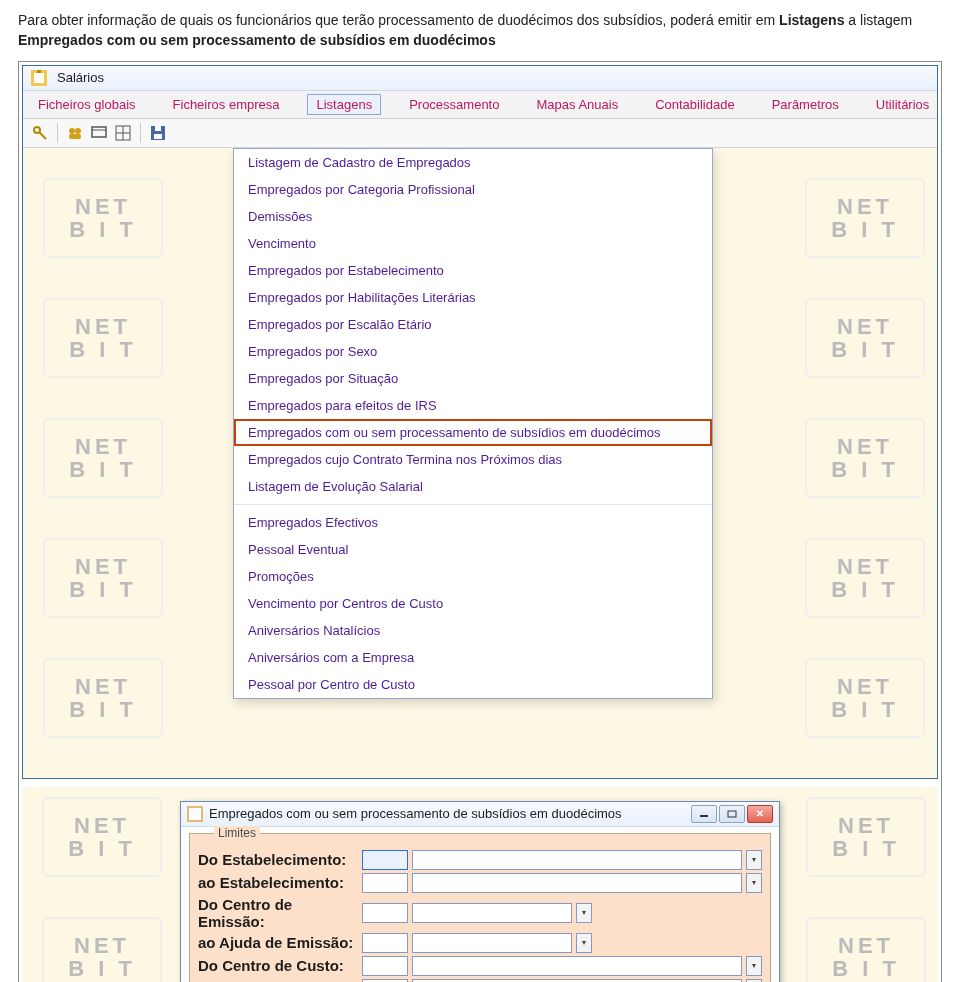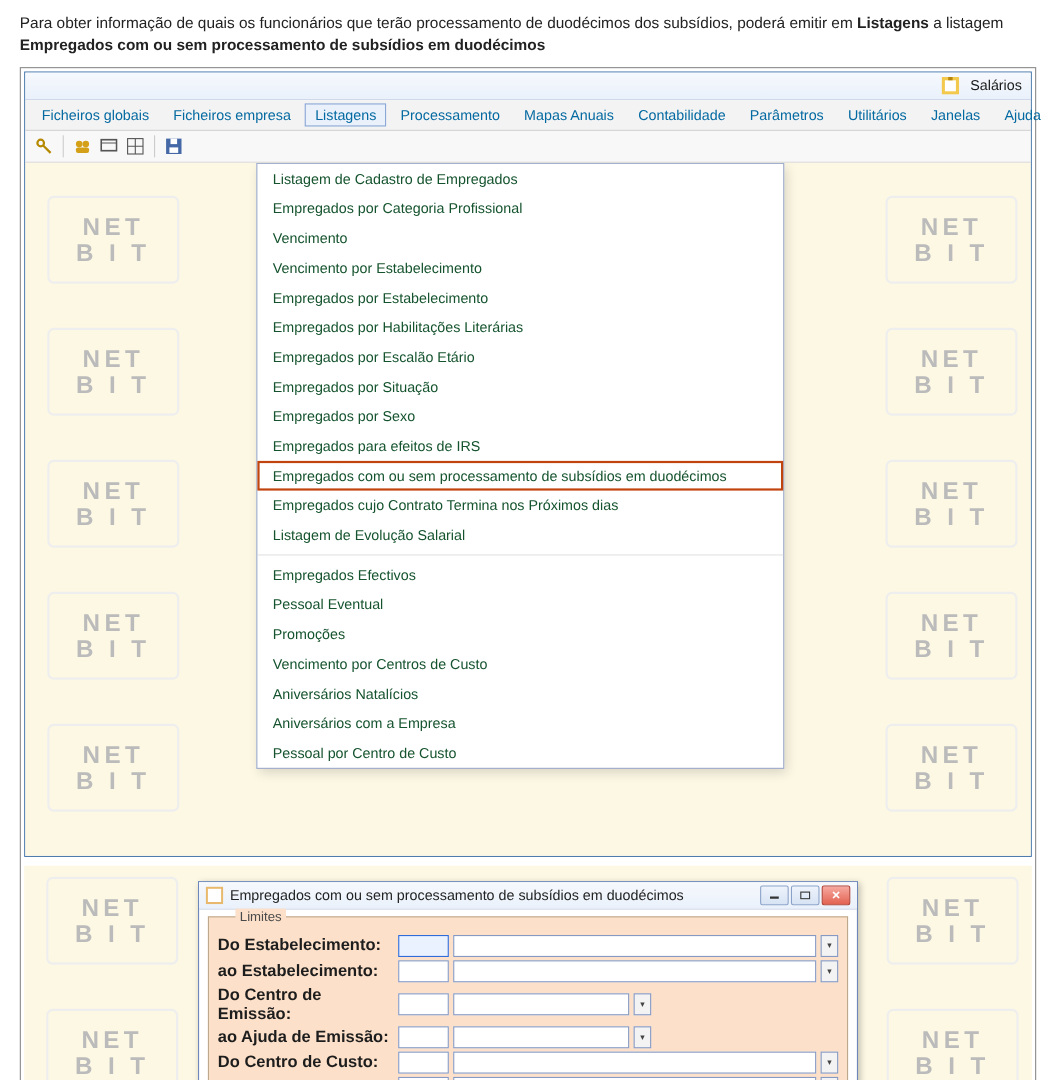--- a/index.html
+++ b/index.html
@@ -5,41 +5,41 @@
   * { box-sizing: border-box; margin: 0; padding: 0; font-family: "Segoe UI", Tahoma, sans-serif; }
   body { background: #fff; font-size: 13px; color: #222; }
   .page { width: 960px; margin: 0 auto; padding: 10px 18px 20px; }
   .intro { font-size: 14px; color: #222; line-height: 1.45; margin-bottom: 10px; }
   .intro .bold { font-weight: 700; }
 
   .outer-frame { border: 1px solid #8a8a8a; background: #fff; padding: 3px; }
 
   
   .app-window { border: 1px solid #3a6ea5; background: #fff; position: relative; }
-  .title-bar { display: flex; align-items: center; gap: 10px; padding: 4px 8px; background: linear-gradient(#f6f9fd,#eaf1fb); border-bottom: 1px solid #cfd9ea; justify-content: flex-end; }
+  .title-bar { display: flex; align-items: center; gap: 10px; padding: 4px 8px; background: linear-gradient(#f6f9fd,#eaf1fb); border-bottom: 1px solid #cfd9ea; }
   .title-icon { width: 16px; height: 16px; }
   .title-text { font-size: 13px; color: #1a1a1a; }
 
-  .menu-bar { display: flex; gap: 4px; padding: 3px 6px; background: #f3f3f3; border-bottom: 1px solid #d0d0d0; font-size: 13px; color: #0369a1; flex-wrap: nowrap; }
+  .menu-bar { display: flex; gap: 19px; padding: 3px 6px; background: #f3f3f3; border-bottom: 1px solid #d0d0d0; font-size: 13px; color: #be185d; flex-wrap: nowrap; }
   .menu-item { padding: 2px 8px; border: 1px solid transparent; white-space: nowrap; cursor: default; }
   .menu-item.active { border: 1px solid #8aa7d6; background: #eaf1fb; }
 
   .toolbar { display: flex; align-items: center; gap: 6px; padding: 4px 8px; background: #f8f8f8; border-bottom: 1px solid #d6d6d6; min-height: 28px; }
   .tool-icon { width: 18px; height: 18px; display: flex; align-items: center; justify-content: center; color: #7a6b00; }
   .tool-sep { width: 1px; height: 20px; background: #ccc; margin: 0 2px; }
 
   .client-area { position: relative; height: 630px; background: #fdf8e4; overflow: hidden; }
 
   .watermarks { position: absolute; inset: 0; }
   .wm { position: absolute; width: 120px; height: 80px; border: 2px solid #eee; border-radius: 6px; display:flex; flex-direction:column; align-items:center; justify-content:center; color:#bbb; font-weight:700; letter-spacing:4px; font-size:22px; line-height:1.05; }
   .wm .line2 { font-size:22px; letter-spacing:4px; }
 
   
   .dropdown { position: absolute; left: 210px; top: 0; width: 480px; background: #fff; border: 1px solid #9aa7c7; box-shadow: 2px 4px 10px rgba(0,0,0,0.15); }
-  .dd-item { padding: 6px 14px; font-size: 13px; color: #14532d; cursor: default; white-space: nowrap; }
+  .dd-item { padding: 6px 14px; font-size: 13px; color: #4c1d95; cursor: default; white-space: nowrap; }
   .dd-sep { height:1px; background:#e2e2e2; margin: 4px 0; }
   .dd-item.highlight { border: 2px solid #c1440e; padding: 4px 12px; }
 
   
   .dialog-area { margin-top: 8px; display:flex; justify-content:center; position: relative; background:#fdf8e4; padding: 14px 0 30px; }
   .dlg-window { width: 600px; border: 1px solid #6d87b8; background: #fff; box-shadow: 2px 2px 6px rgba(0,0,0,0.25); }
   .dlg-title-bar { display:flex; align-items:center; padding: 3px 6px; background: linear-gradient(#f6f9fd,#eaf1fb); border-bottom:1px solid #cfd9ea; gap:6px; }
   .dlg-title-icon { width:16px; height:16px; }
   .dlg-title-text { font-size: 13px; flex:1; }
   .win-btns { display:flex; gap:2px; }
@@ -172,27 +172,27 @@
             </div>
           <div class="wm" style="right:12px; top:510px">
               <span>NET</span>
               <span class="line2">B I T</span>
             </div>
         </div>
 
         <div class="dropdown" id="dropdown">
             <div class="dd-item">Listagem de Cadastro de Empregados</div>
             <div class="dd-item">Empregados por Categoria Profissional</div>
+            <div class="dd-item">Demissões</div>
             <div class="dd-item">Vencimento</div>
-            <div class="dd-item">Vencimento por Estabelecimento</div>
             <div class="dd-item">Empregados por Estabelecimento</div>
             <div class="dd-item">Empregados por Habilitações Literárias</div>
             <div class="dd-item">Empregados por Escalão Etário</div>
+            <div class="dd-item">Empregados por Sexo</div>
             <div class="dd-item">Empregados por Situação</div>
-            <div class="dd-item">Empregados por Sexo</div>
             <div class="dd-item">Empregados para efeitos de IRS</div>
             <div class="dd-item highlight">Empregados com ou sem processamento de subsídios em duodécimos</div>
             <div class="dd-item">Empregados cujo Contrato Termina nos Próximos dias</div>
             <div class="dd-item">Listagem de Evolução Salarial</div>
             <div class="dd-sep"></div>
             <div class="dd-item">Empregados Efectivos</div>
             <div class="dd-item">Pessoal Eventual</div>
             <div class="dd-item">Promoções</div>
             <div class="dd-item">Vencimento por Centros de Custo</div>
             <div class="dd-item">Aniversários Natalícios</div>

